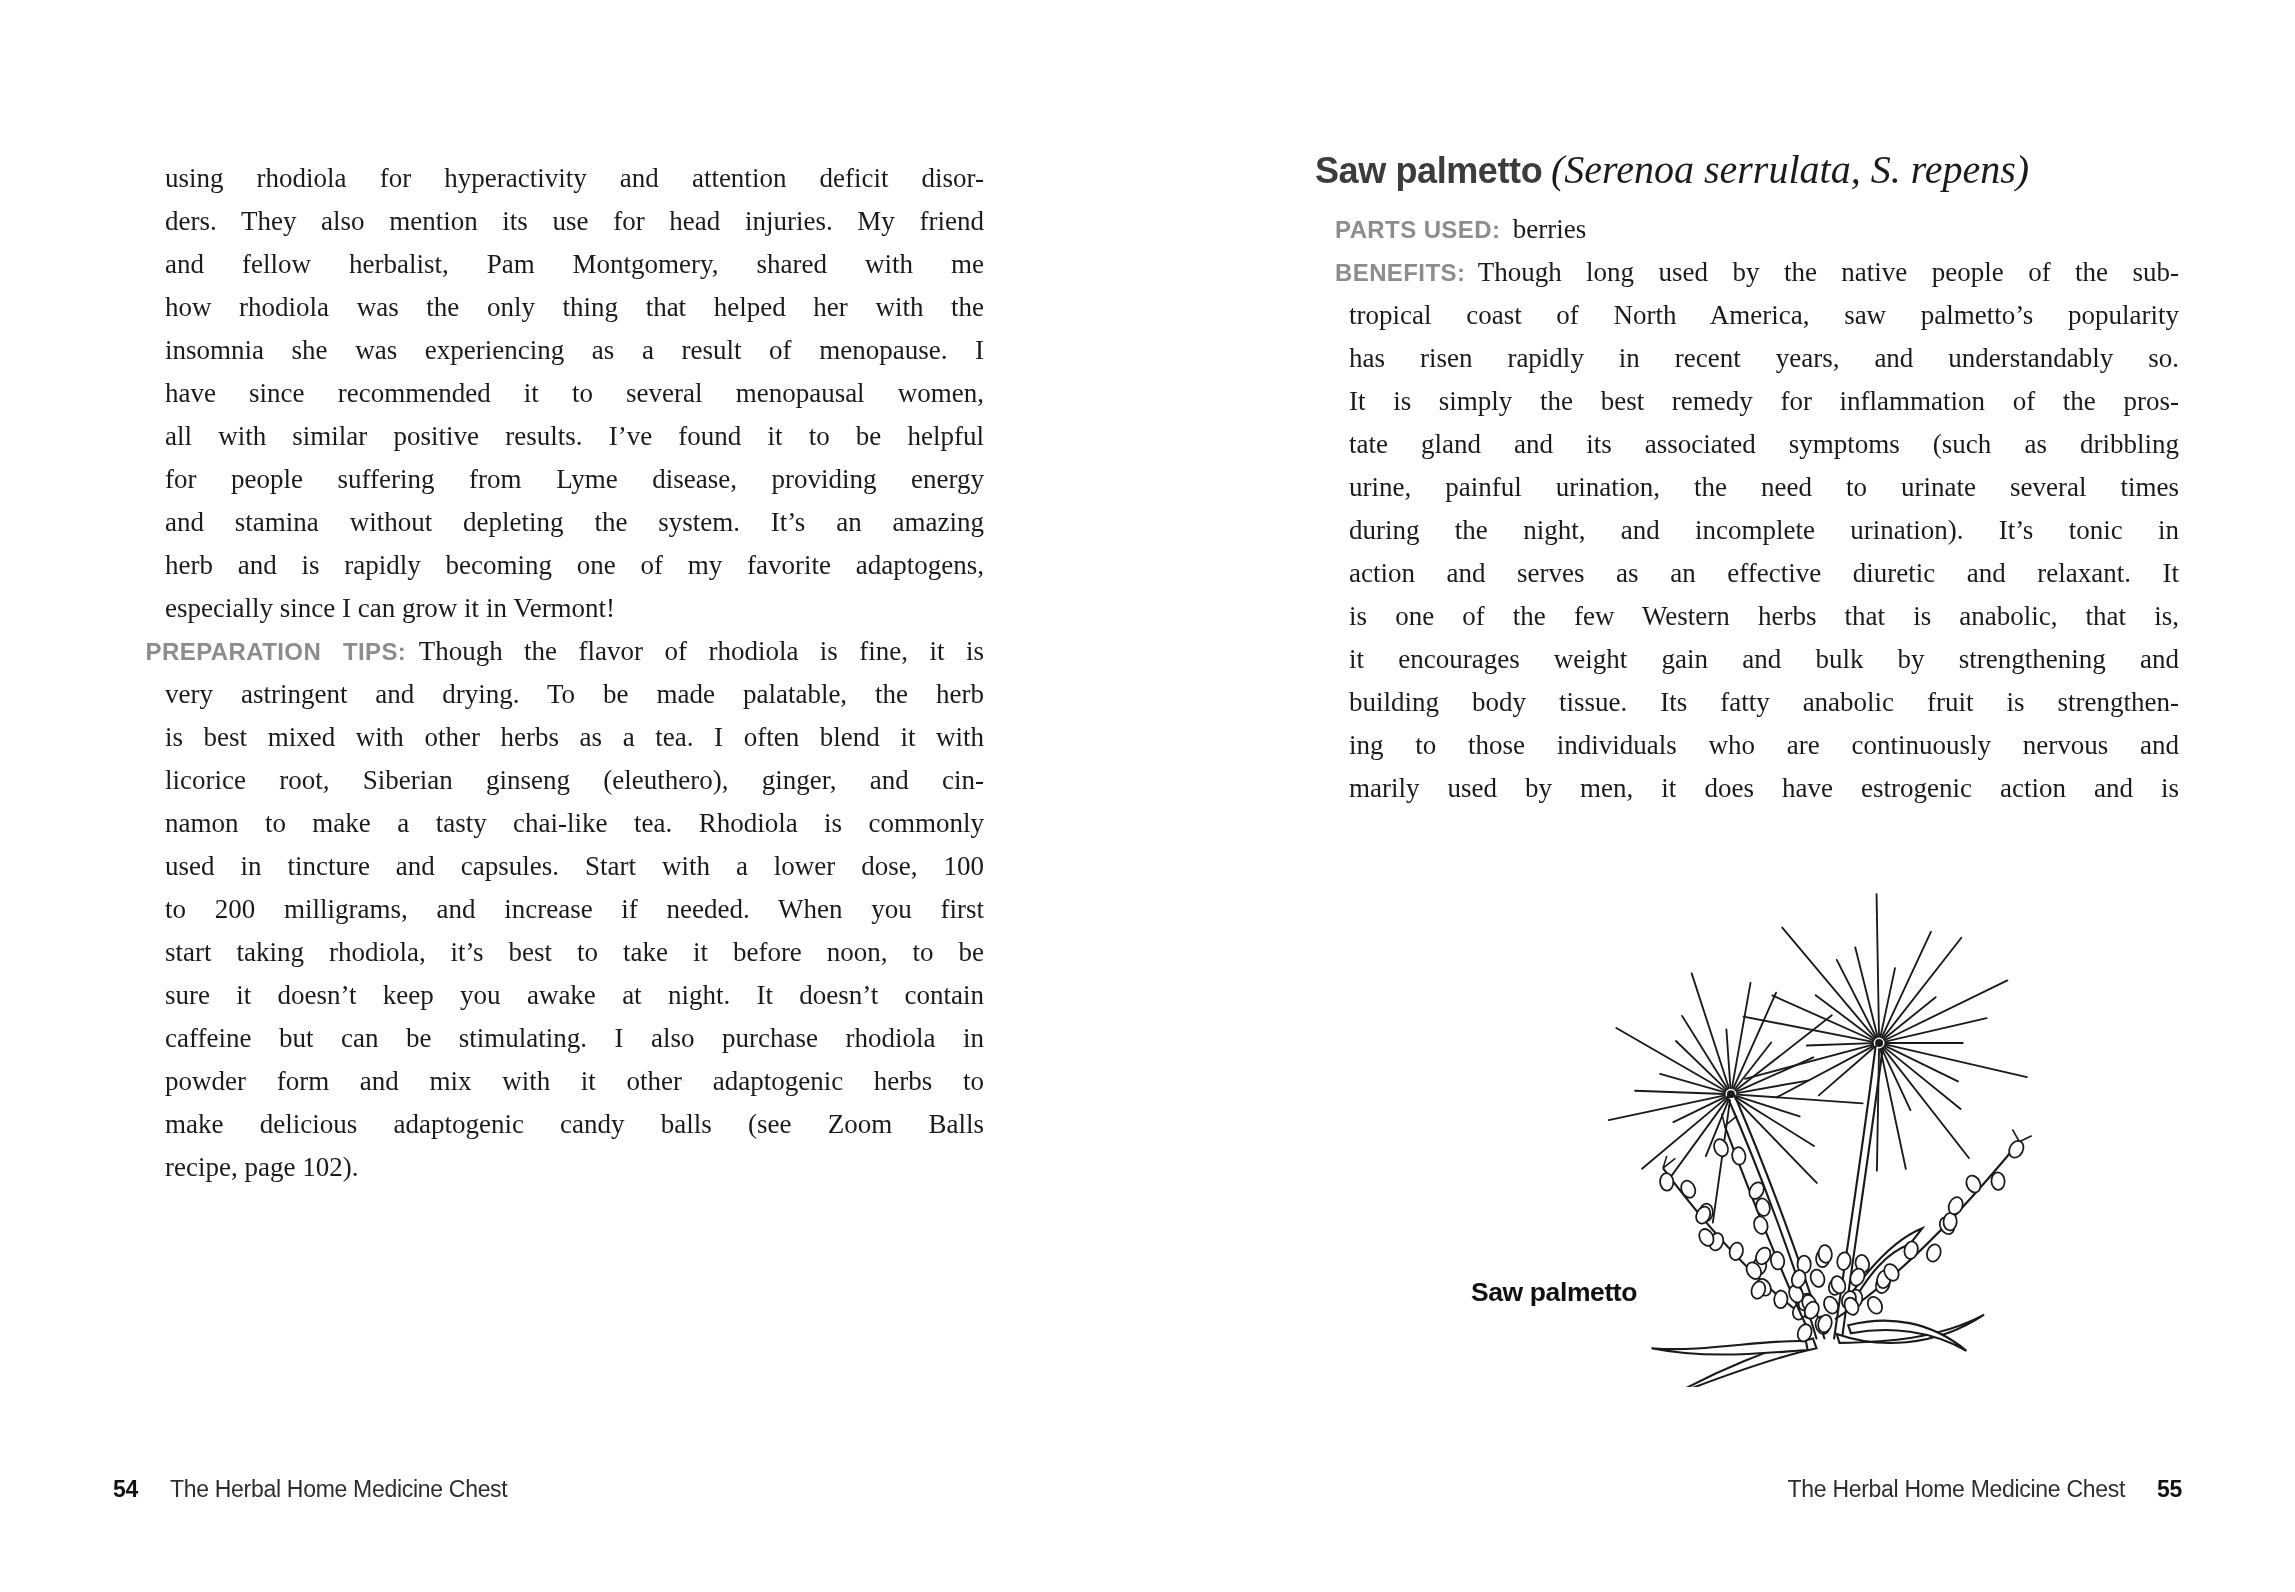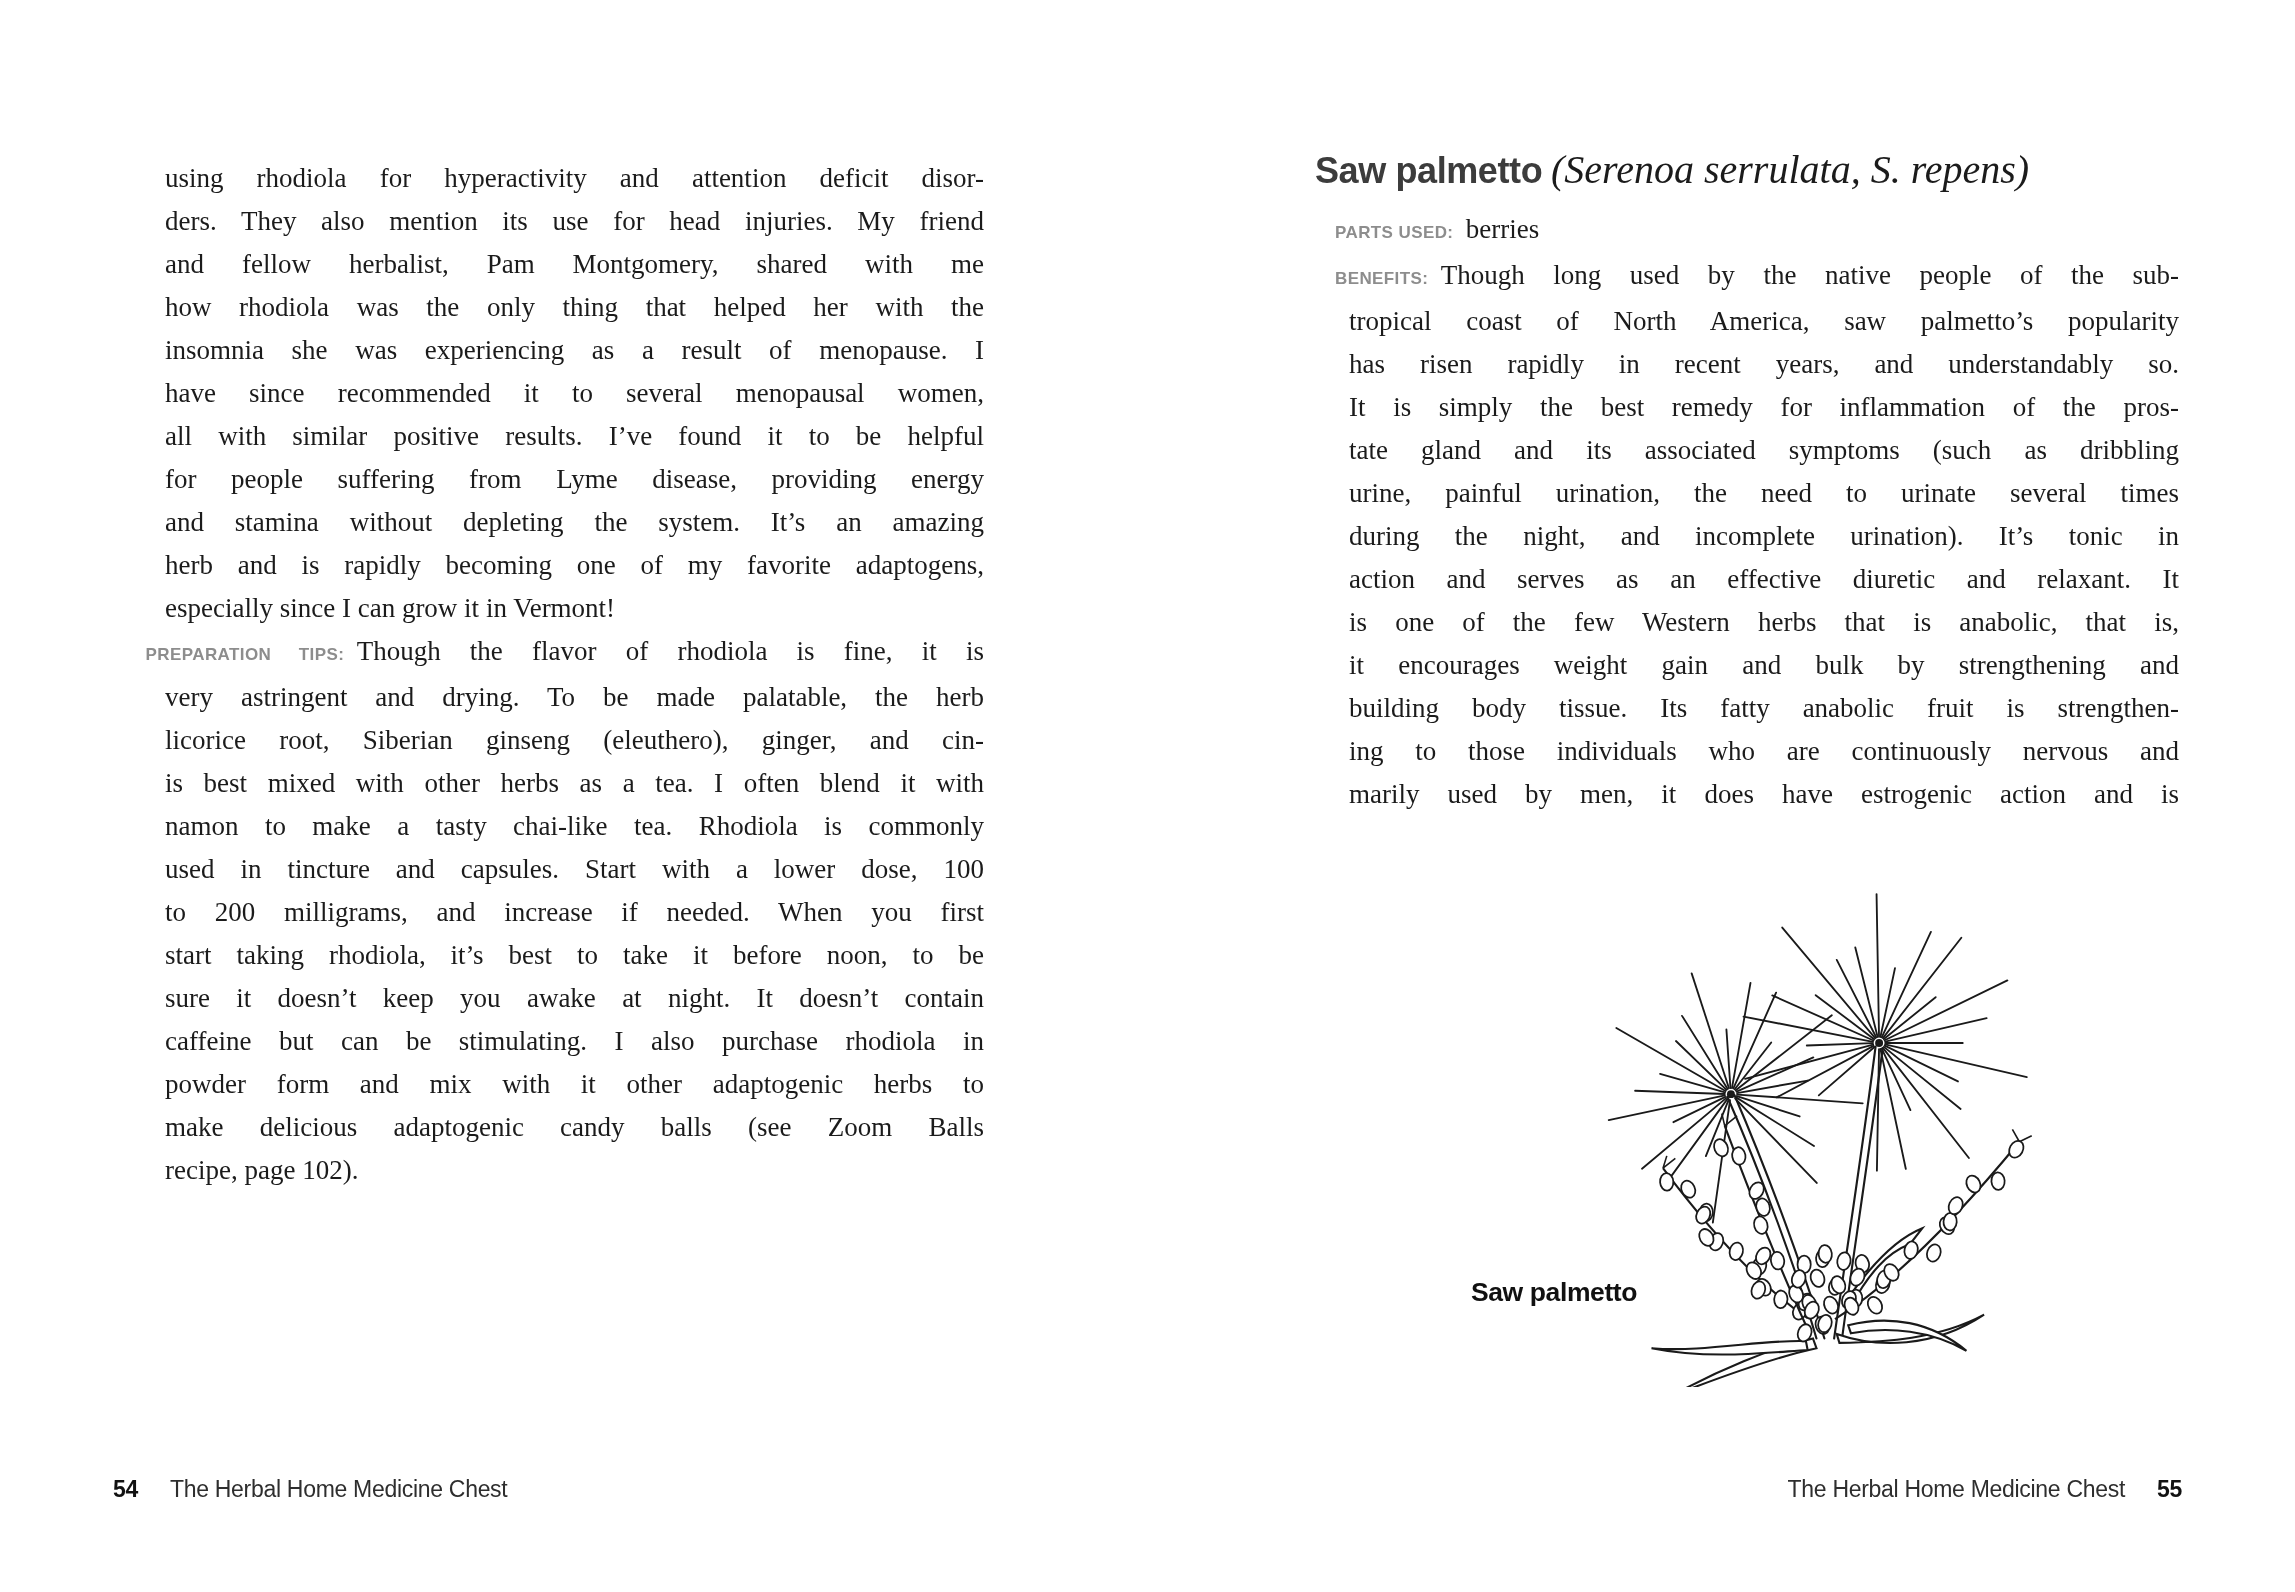--- a/index.html
+++ b/index.html
@@ -29,21 +29,21 @@
   [data-lines] .line:last-child { text-align-last: left; }
   [data-lines].justify-last .line:last-child { text-align-last: justify; }
 
   
   .hang-l { margin-left: -19.4px; }
   .hang-r { margin-left: -14px; }
 
   .inline-label {
     font-family: "Liberation Sans", sans-serif;
     font-weight: bold;
-    font-size: 17px;
+    font-size: 24px;
     letter-spacing: 0.4px;
     color: #8d8d8d;
     margin-right: 12.4px;
     white-space: nowrap;
   }
 
   
   #species-heading {
     position: absolute; left: 1315px; top: 147px;
     line-height: 46px; white-space: nowrap;
@@ -112,22 +112,22 @@
       <div class="line">herb and is rapidly becoming one of my favorite adaptogens,</div>
       <div class="line">especially since I can grow it in Vermont!</div>
     </div>
 
   <div>
     <div class="line hang-l">
       <span class="inline-label">PREPARATION TIPS:</span><span>Though the flavor of rhodiola is fine, it is</span>
     </div>
     <div data-lines="left_page.preparation.lines">
         <div class="line">very astringent and drying. To be made palatable, the herb</div>
+        <div class="line">is best mixed with other herbs as a tea. I often blend it with</div>
         <div class="line">licorice root, Siberian ginseng (eleuthero), ginger, and cin-</div>
-        <div class="line">is best mixed with other herbs as a tea. I often blend it with</div>
         <div class="line">namon to make a tasty chai-like tea. Rhodiola is commonly</div>
         <div class="line">used in tincture and capsules. Start with a lower dose, 100</div>
         <div class="line">to 200 milligrams, and increase if needed. When you first</div>
         <div class="line">start taking rhodiola, it’s best to take it before noon, to be</div>
         <div class="line">sure it doesn’t keep you awake at night. It doesn’t contain</div>
         <div class="line">caffeine but can be stimulating. I also purchase rhodiola in</div>
         <div class="line">powder form and mix with it other adaptogenic herbs to</div>
         <div class="line">make delicious adaptogenic candy balls (see Zoom Balls</div>
         <div class="line">recipe, page 102).</div>
       </div>

